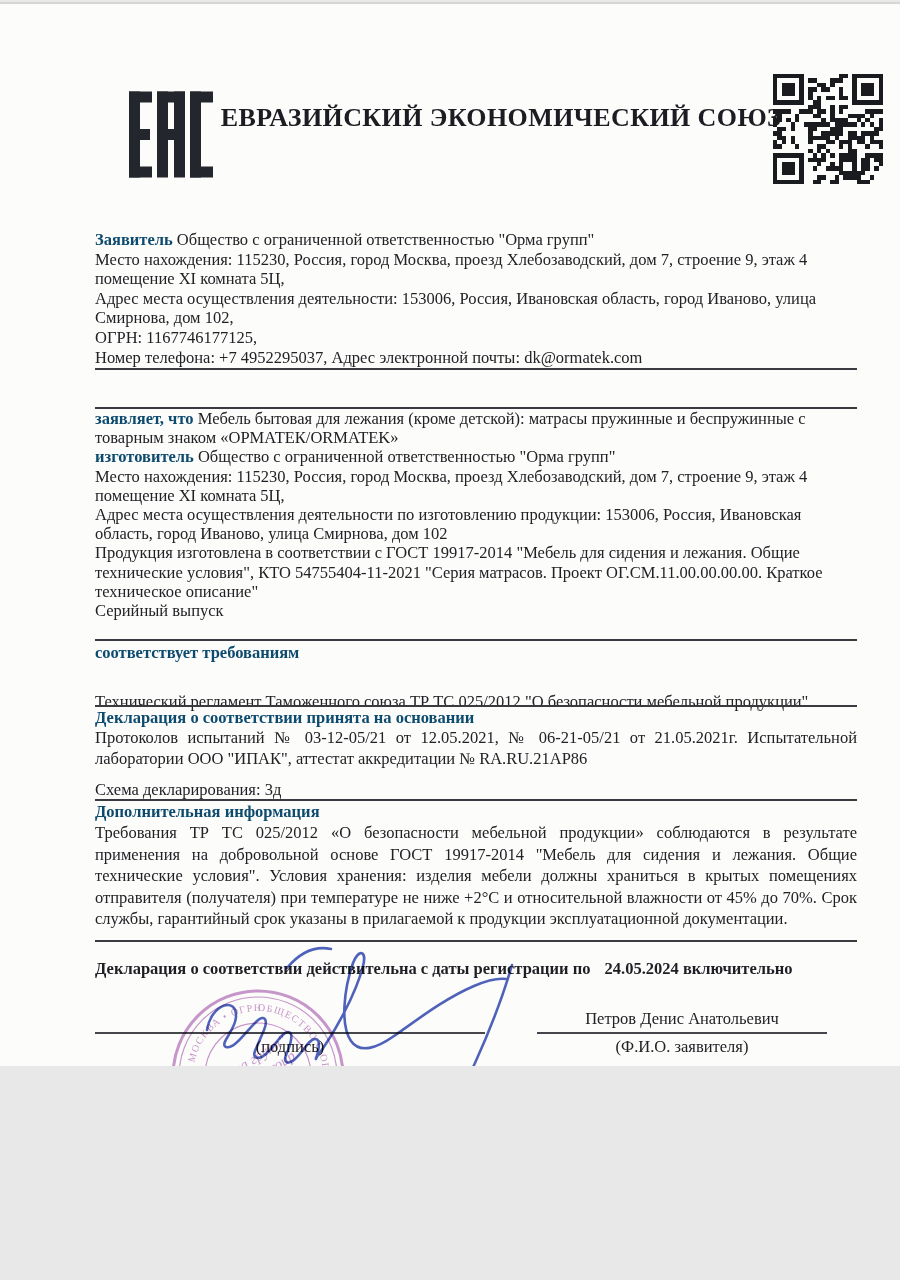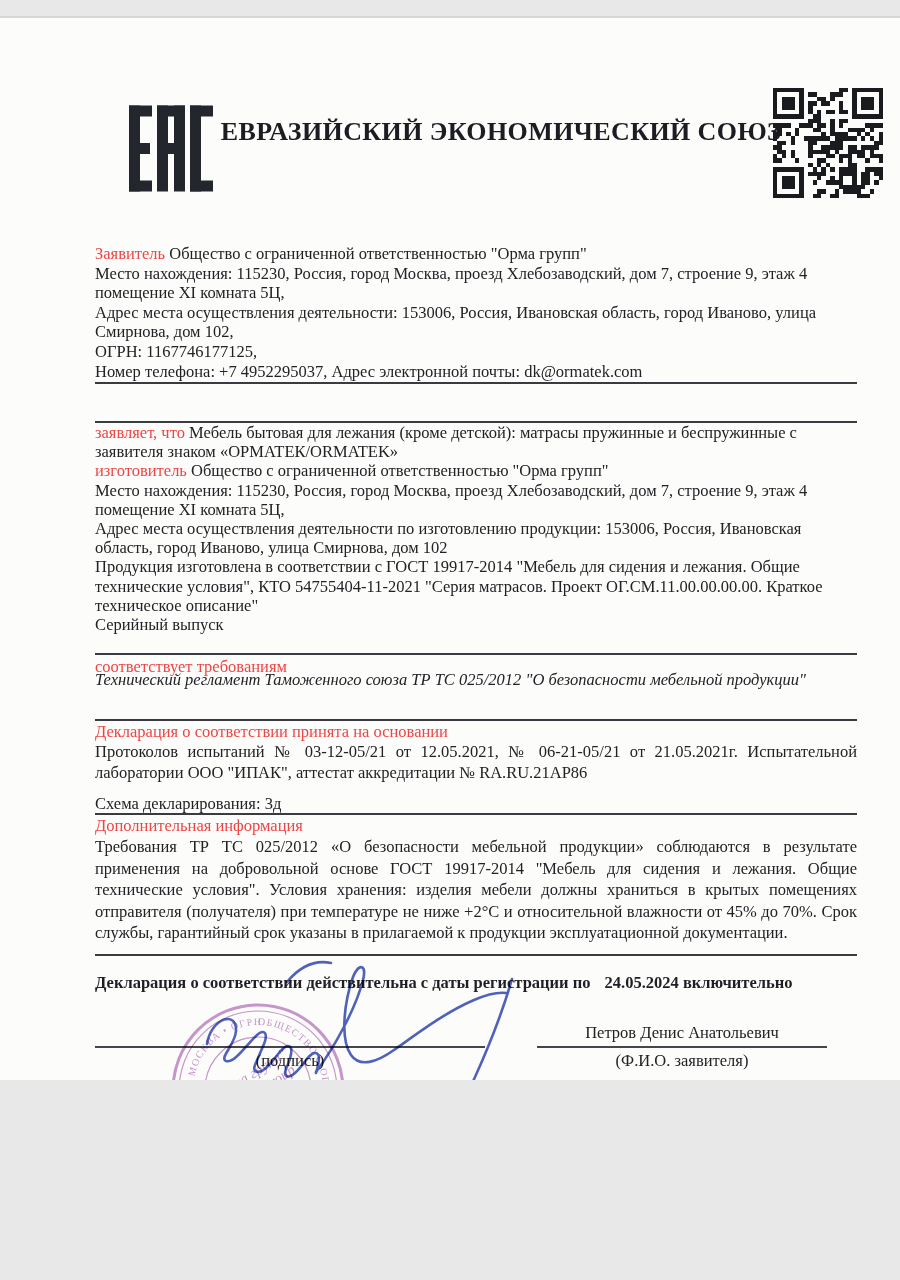--- a/index.html
+++ b/index.html
@@ -1,43 +1,43 @@
 <!DOCTYPE html>
 <html><head>
 <meta charset="utf-8">
 <style>
   html,body { margin:0; padding:0; background:#e8e8e8; }
   .page {
-    position:relative; width:900px; height:1064px; margin:16px auto;
+    position:relative; width:900px; height:1064px; margin:2px auto;
     background:#fcfcfb; overflow:hidden;
     font-family:"Liberation Serif","DejaVu Serif",serif;
     color:#222226; font-size:16.5px;
   }
   .scan-edge { position:absolute; top:0; left:0; width:900px; height:2px; background:#d6d6d4; }
   .abs { position:absolute; }
   
   .logo { left:129px; top:89px; width:84px; height:87px; }
   .title-block { left:218px; top:100px; width:566px; text-align:center;
                  font-weight:bold; font-size:26px; line-height:31px; letter-spacing:.4px; color:#1c1c22; }
   .qr { left:773px; top:72px; width:110px; height:110px; }
   
   .col { left:95px; width:762px; }
   .rule { left:95px; width:762px; height:0; border-top:2px solid #3a3a40; }
   .lh-a { line-height:19.6px; }
   .lh-b { line-height:19.2px; }
   .just { text-align:justify; }
-  b, .bold { font-weight:normal; color:#ef4444; }
+  b, .bold { font-weight:bold; color:#0c4a6e; }
   .sec-applicant { top:228px; }
   .rule1 { top:366px; }
   .sec-vlitse { top:371px; }
   .rule2 { top:405px; }
   .sec-declares { top:407px; }
   .rule3 { top:637px; }
   .sec-sootv { top:641px; }
-  .sec-techreg { top:653px; line-height:21px;font-style:italic; }
+  .sec-techreg { top:689px; line-height:21px; }
   .rule4 { top:703px; }
   .sec-osnovanii { top:706px; }
   .sec-protocols { top:726px; line-height:20.6px; }
   .sec-schema { top:778px; }
   .rule5 { top:797px; }
   .sec-dopinfo { top:800px; }
   .sec-doptext { top:820px; line-height:21.6px; }
   .rule6 { top:938px; }
   .sec-validity { top:957px; font-weight:bold; color:#1e1e24; }
   .sec-validity .date { margin-left:14px; }
@@ -399,21 +399,21 @@
     <div>Место нахождения: 115230, Россия, город Москва, проезд Хлебозаводский, дом 7, строение 9, этаж 4 помещение XI комната 5Ц,</div>
     <div>Адрес места осуществления деятельности: 153006, Россия, Ивановская область, город Иваново, улица Смирнова, дом 102,</div>
     <div>ОГРН: 1167746177125,</div>
     <div>Номер телефона: +7 4952295037, Адрес электронной почты: dk@ormatek.com</div>
   </div>
   <div class="abs rule rule1"></div>
 
   <div class="abs rule rule2"></div>
 
   <div class="abs col sec-declares lh-b">
-    <div><b>заявляет, что</b> <span>Мебель бытовая для лежания (кроме детской): матрасы пружинные и беспружинные с заявителя знаком «ОРМАТЕК/ORMATEK»</span></div>
+    <div><b>заявляет, что</b> <span>Мебель бытовая для лежания (кроме детской): матрасы пружинные и беспружинные с товарным знаком «ОРМАТЕК/ORMATEK»</span></div>
     <div><b>изготовитель</b> <span>Общество с ограниченной ответственностью "Орма групп"</span></div>
     <div>Место нахождения: 115230, Россия, город Москва, проезд Хлебозаводский, дом 7, строение 9, этаж 4 помещение XI комната 5Ц,</div>
     <div>Адрес места осуществления деятельности по изготовлению продукции: 153006, Россия, Ивановская область, город Иваново, улица Смирнова, дом 102</div>
     <div>Продукция изготовлена в соответствии с ГОСТ 19917-2014 "Мебель для сидения и лежания. Общие технические условия", КТО 54755404-11-2021 "Серия  матрасов. Проект ОГ.СМ.11.00.00.00.00. Краткое техническое описание"</div>
     <div>Серийный выпуск</div>
   </div>
   <div class="abs rule rule3"></div>
 
   <div class="abs col sec-sootv bold">соответствует требованиям</div>
   <div class="abs col sec-techreg just">Технический регламент Таможенного союза ТР ТС 025/2012 "О безопасности мебельной продукции"</div>

